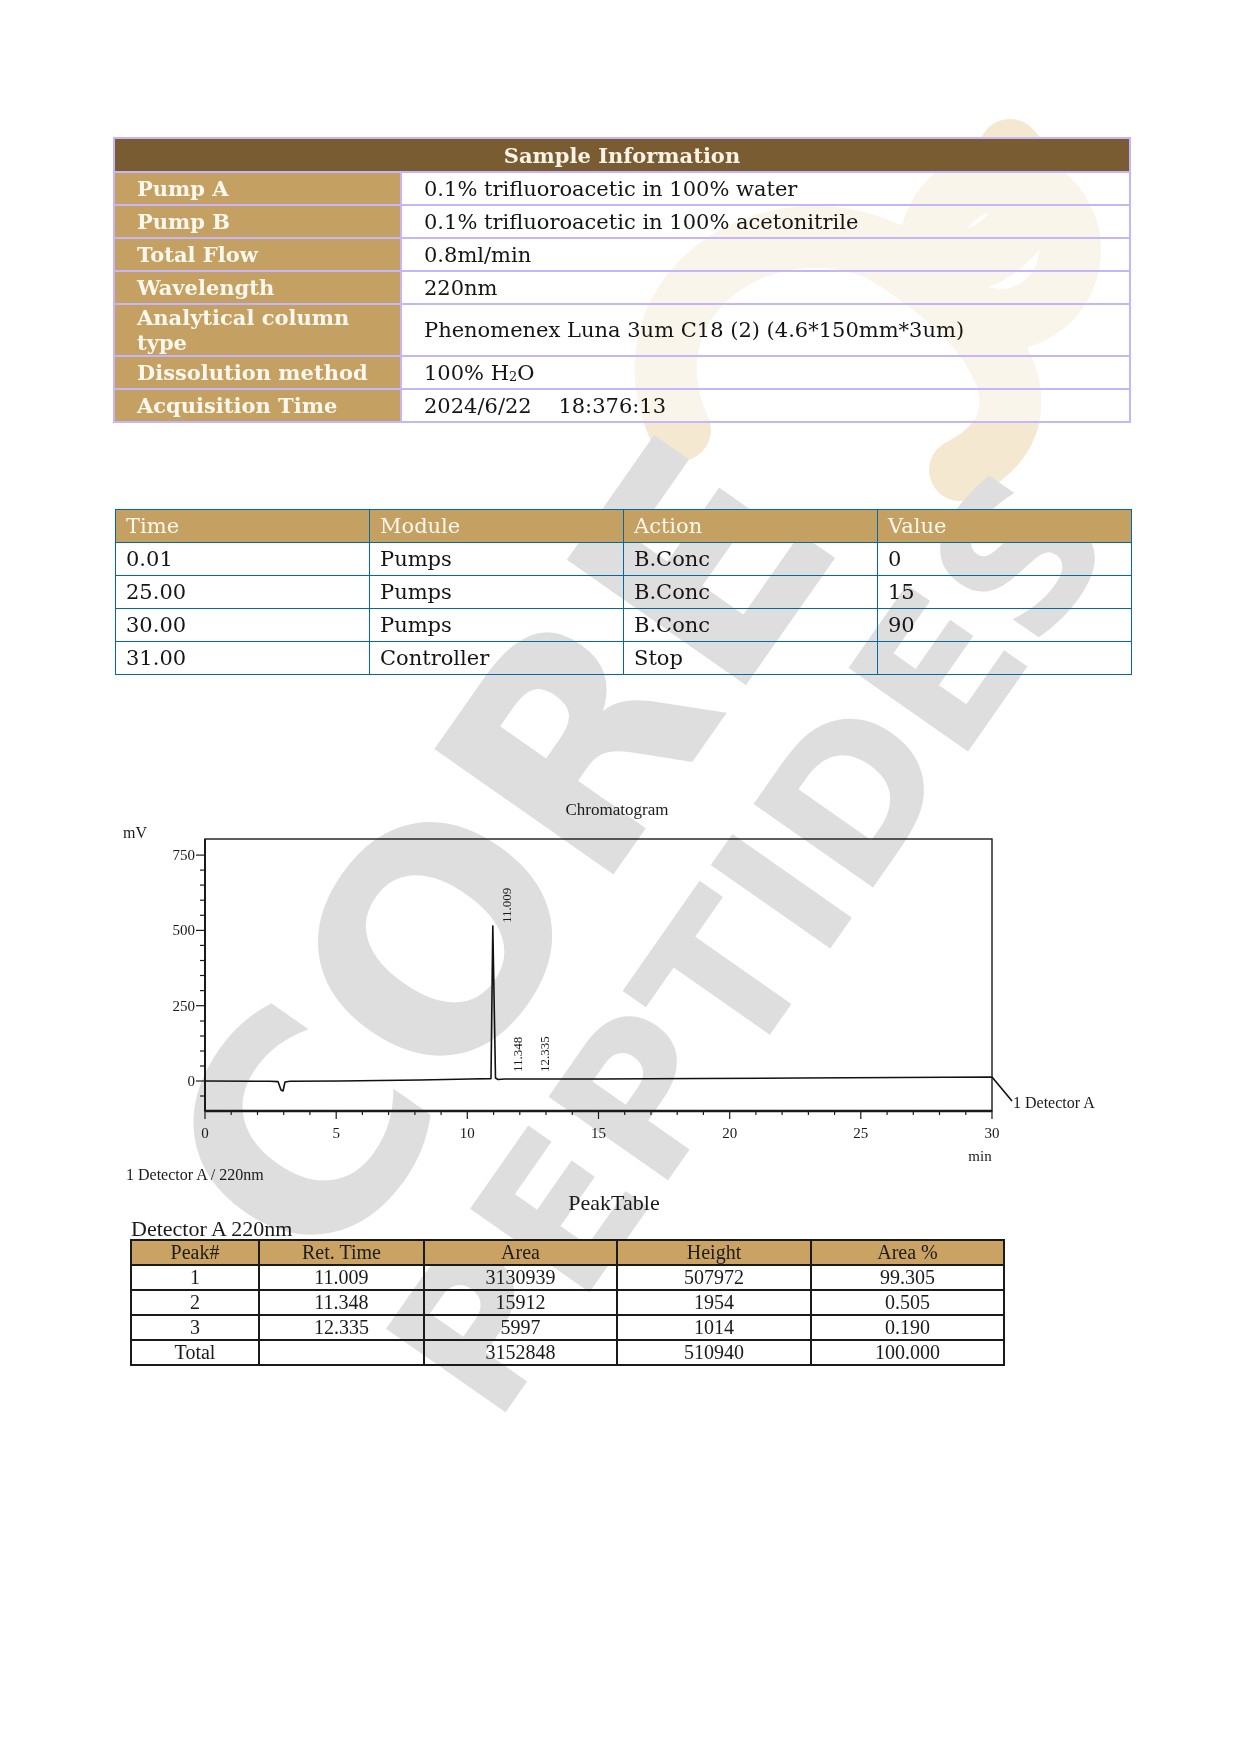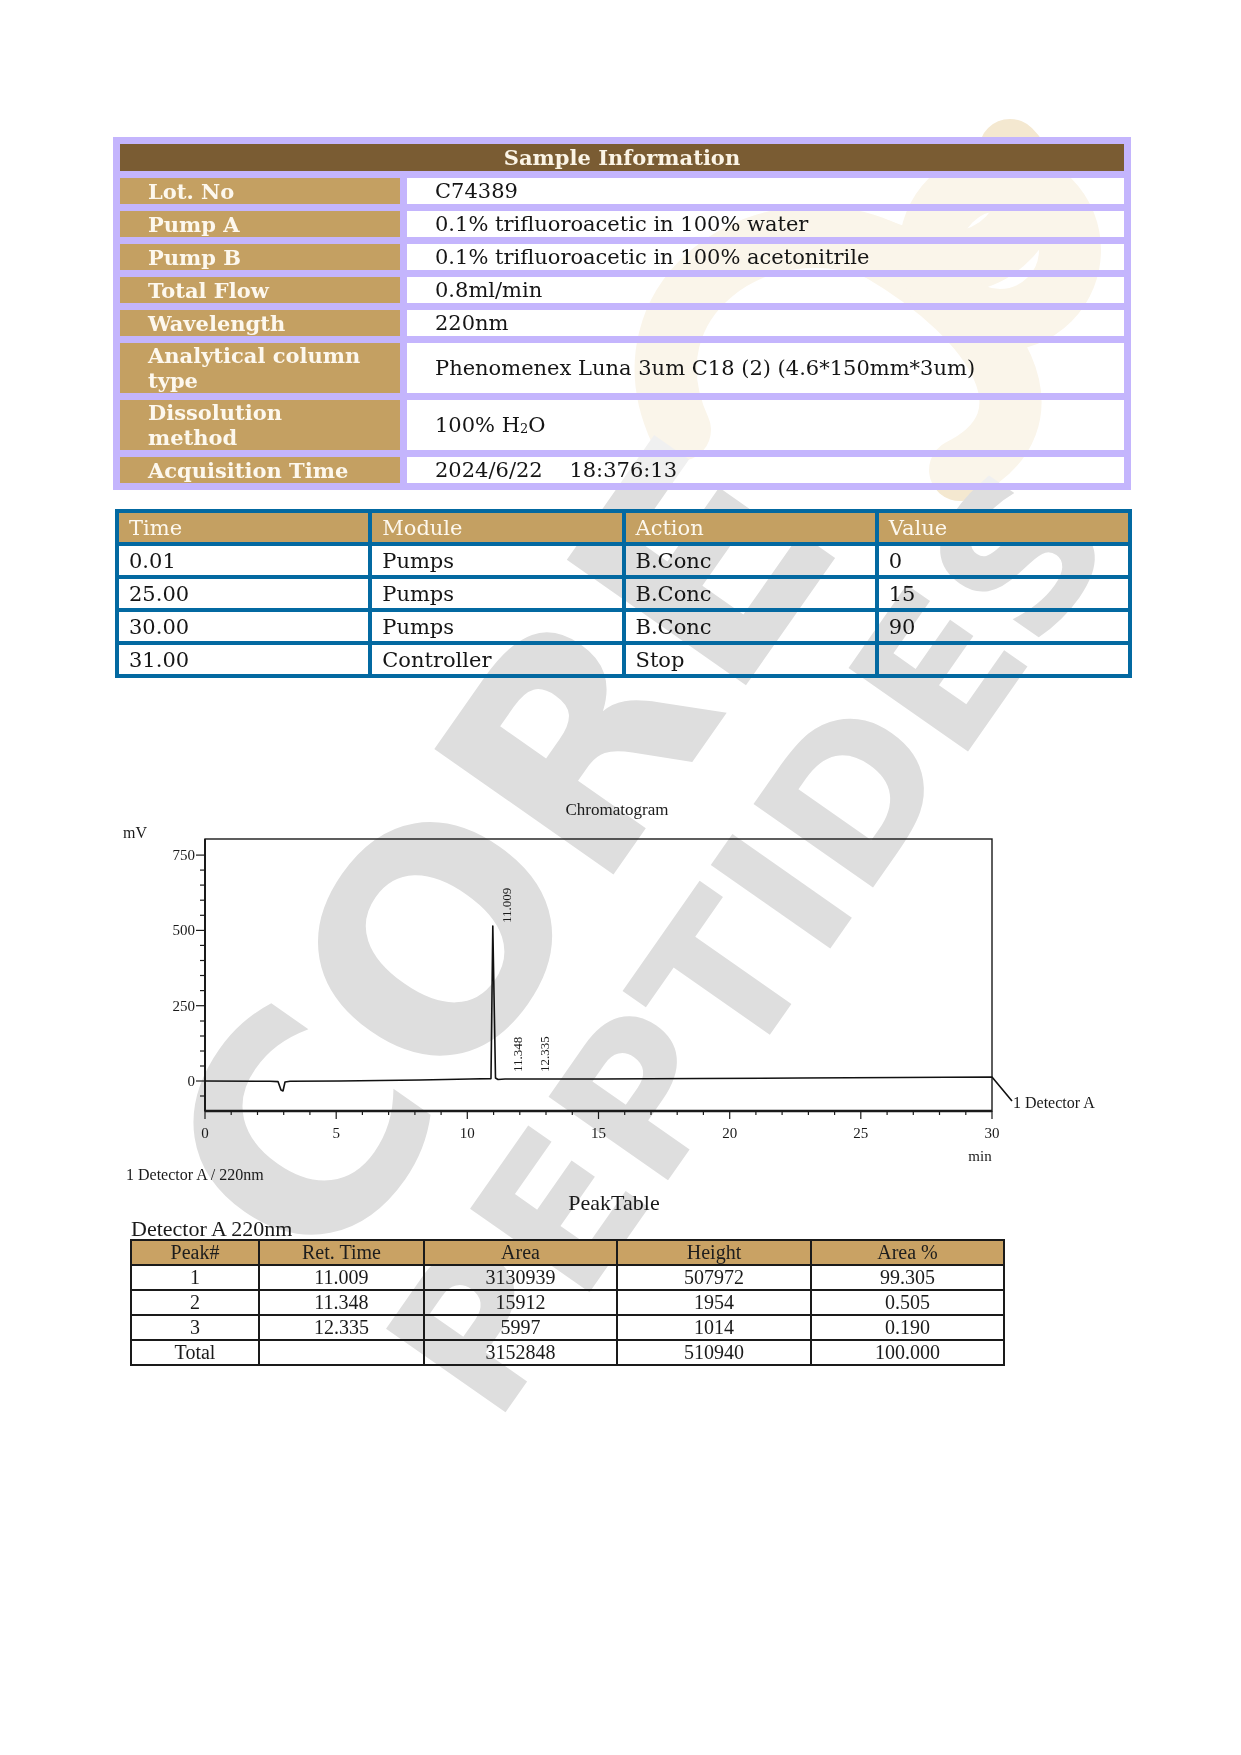--- a/index.html
+++ b/index.html
@@ -3,29 +3,29 @@
 <meta charset="utf-8">
 <style>
   html, body { margin: 0; padding: 0; background: #ffffff; }
   body { width: 1241px; height: 1755px; position: relative; overflow: hidden; font-family: "DejaVu Serif", serif; color: #111; }
 
   
   .wm-layer { position: absolute; left: 0; top: 0; width: 1241px; height: 1755px; pointer-events: none; z-index: 0; }
 
   
   .info-table { position: absolute; left: 113px; top: 137px; width: 1018px; border-collapse: collapse; z-index: 2; font-size: 21px; }
-  .info-table td, .info-table th { border: 7px solid #c4b5fd; height: 33px; padding: 0 28px; box-sizing: border-box; }
+  .info-table td, .info-table th { border: 2px solid #c4b5fd; height: 33px; padding: 0 22px; box-sizing: border-box; }
   .info-table th { background: #7a5c33; color: #fbf4e6; font-weight: 600; text-align: center; height: 34px; }
   .info-table td.lbl { background: #c4a062; color: #fdf8ee; font-weight: 600; width: 287px; }
   .info-table td.val { background: rgba(255,255,255,0.55); color: #151515; }
   .sub { font-size: 13px; vertical-align: -1px; }
 
   
   .grad-table { position: absolute; left: 115px; top: 509px; width: 1017px; border-collapse: collapse; z-index: 2; font-size: 21px; }
-  .grad-table td, .grad-table th { border: 4px solid #0369a1; height: 33px; padding: 0 10px; box-sizing: border-box; text-align: left; width: 25%; }
+  .grad-table td, .grad-table th { border: 1px solid #0369a1; height: 33px; padding: 0 10px; box-sizing: border-box; text-align: left; width: 25%; }
   .grad-table th { background: #c4a062; color: #fdf8ee; font-weight: 500; }
   .grad-table td { background: transparent; color: #151515; }
 
   
   .chart-svg { position: absolute; left: 0; top: 0; z-index: 2; }
   .chart-text { font-family: "Liberation Serif", serif; fill: #1a1a1a; }
 
   
   .peak-title { position: absolute; z-index: 2; font-family: "Liberation Serif", serif; font-size: 22px; color: #1a1a1a; }
   .peak-table { position: absolute; left: 130px; top: 1239px; width: 875px; border-collapse: collapse; z-index: 2; font-family: "Liberation Serif", serif; font-size: 20px; }
@@ -50,24 +50,20 @@
   </g>
 </svg>
 
 <table class="info-table">
   <thead>
     <tr>
         <th colspan="2">Sample Information</th>
       </tr>
   </thead>
   <tbody>
-    <tr>
-      <td class="lbl">Lot. No</td>
-      <td class="val">C74389</td>
-    </tr>
     <tr>
       <td class="lbl">Pump A</td>
       <td class="val">0.1% trifluoroacetic in 100% water</td>
     </tr>
     <tr>
       <td class="lbl">Pump B</td>
       <td class="val">0.1% trifluoroacetic in 100% acetonitrile</td>
     </tr>
     <tr>
       <td class="lbl">Total Flow</td>

